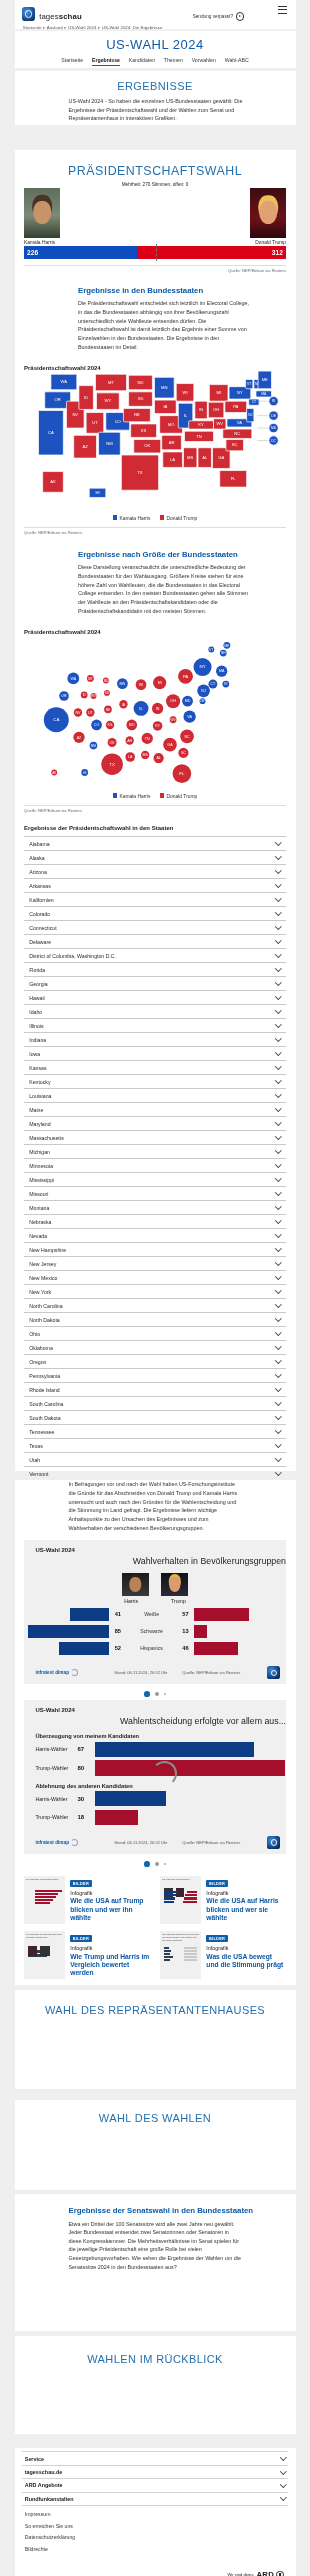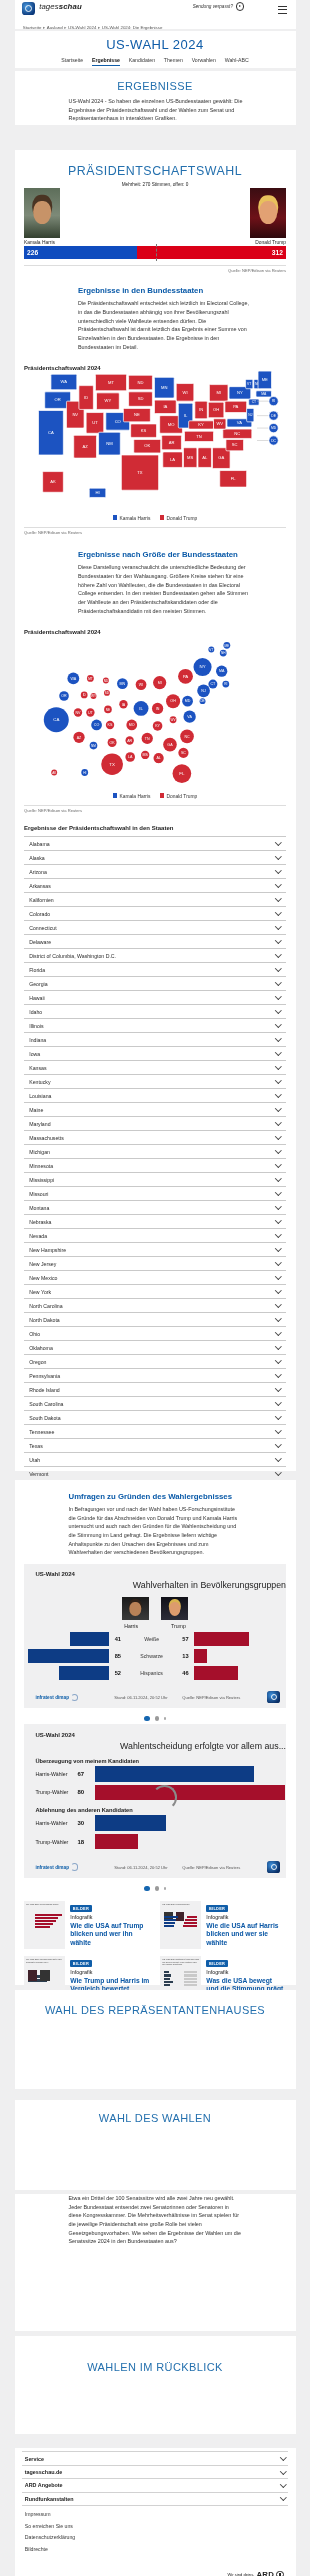--- a/index.html
+++ b/index.html
@@ -2,21 +2,21 @@
 <html style="font-size:8.3px"><head>
 <meta charset="utf-8">
 <style>
   html,body{margin:0;padding:0;}
   body{width:310px;background:#efeff0;font-family:"Liberation Sans",sans-serif;color:#333;}
   .page{width:310px;overflow:hidden;}
   .card{width:281px;margin:0 auto;background:#fff;box-sizing:border-box;position:relative;}
   .inner{width:262px;margin:0 auto;}
   
   .hdr{height:29px;margin-bottom:2.1px;}
-  .hdr-row{display:flex;align-items:flex-start;height:18.6px;padding:2.1px 7.2px 0 7.2px;font-style:italic;}
+  .hdr-row{display:flex;align-items:flex-end;height:18.6px;padding:2.1px 7.2px 0 7.2px;}
   .logo-sq{width:13.4px;height:13.4px;border-radius:3.1px;background:radial-gradient(circle at 35% 35%,#4a9ae0,#0d3a7c 75%);position:relative;flex:0 0 auto;}
   .logo-sq:after{content:"";position:absolute;left:3.1px;top:3.1px;width:7.2px;height:7.2px;border:1px solid #fff;border-radius:50%;box-sizing:border-box;opacity:.9;}
   .brand{font-size:7.8px;color:#1d1d1d;margin-left:4.1px;letter-spacing:0.1px;}
   .brand b{font-weight:700;}
   .sendung{margin-left:auto;margin-right:44px;font-size:4.7px;color:#333;display:flex;align-items:center;gap:2.6px;}
   .play{width:6.7px;height:6.7px;border:0.7px solid #333;border-radius:50%;position:relative;}
   .play:after{content:"";position:absolute;left:2.3px;top:1.6px;border-left:2.6px solid #333;border-top:1.8px solid transparent;border-bottom:1.8px solid transparent;}
   .burger{position:absolute;right:8.3px;top:6.2px;width:9.3px;height:6.2px;border-top:1px solid #333;border-bottom:1px solid #333;}
   .burger:after{content:"";display:block;margin-top:1.6px;border-top:1px solid #333;}
   .crumbs{font-size:4.4px;color:#555;padding:4.1px 0 0 8.3px;}
@@ -108,21 +108,21 @@
   .badge{display:inline-block;background:#105ea9;color:#fff;font-size:3.9px;font-weight:700;padding:1px 2.6px;border-radius:1px;letter-spacing:0.3px;}
   .kicker2{font-size:5.4px;color:#222;margin-top:2.6px;}
   .tsr-title{font-size:6.7px;font-weight:700;color:#0a57a5;line-height:1.25;margin-top:1.6px;}
   
   .house-card{height:99px;margin-bottom:11.4px;}
   .house-card .sec-head{padding-top:14.5px;}
   .senate-card{height:90px;margin-bottom:4.1px;}
   .senate-card .sec-head{padding-top:12.4px;}
   .sres-card{height:137px;margin-bottom:5.2px;}
   .rueck-card{height:98px;margin-bottom:14px;}
-  .rueck-card .sec-head{padding-top:25px;}
+  .rueck-card .sec-head{padding-top:17px;}
   
   .footer-card{height:138px;padding-top:3.1px;}
   .f-acc{border-top:0.5px solid #d2d2d2;margin:0 7.2px;}
   .f-row{height:12.4px;border-bottom:0.5px solid #d2d2d2;display:flex;align-items:center;justify-content:space-between;font-size:5.4px;font-weight:700;color:#1d1d1d;padding:0 3.1px;}
   .f-links{margin:5.2px 0 0 10.3px;}
   .f-link{font-size:5.2px;color:#3a3a3a;margin-bottom:5.7px;}
   .ard-wordmark{position:absolute;right:11.4px;bottom:7.2px;display:flex;align-items:center;gap:2.1px;font-size:4.1px;color:#222;}
   .ard-wordmark b{font-size:7.8px;letter-spacing:0.3px;}
   .ard-wordmark .circ{width:7.8px;height:7.8px;border:1px solid #222;border-radius:50%;box-sizing:border-box;position:relative;}
   .ard-wordmark .circ:after{content:"";position:absolute;left:2.1px;top:1px;width:1.6px;height:3.6px;background:#222;}
@@ -616,21 +616,20 @@
           </div>
           <div class="acc-row">
             <span>Wyoming</span>
             <span class="chev"></span>
           </div>
         </div>
     </div>
   </div>
 
   <div class="card umf-card">
-    <div class="subhead" style="margin-top:0;padding-top:11.4px">Umfragen zu Gründen des Wahlergebnisses</div>
     <div class="para">In Befragungen vor und nach der Wahl haben US-Forschungsinstitute die Gründe für das Abschneiden von Donald Trump und Kamala Harris untersucht und auch nach den Gründen für die Wahlentscheidung und die Stimmung im Land gefragt. Die Ergebnisse liefern wichtige Anhaltspunkte zu den Ursachen des Ergebnisses und zum Wahlverhalten der verschiedenen Bevölkerungsgruppen.</div>
 
     <div class="chart-card">
       <div class="cc-kicker">US-Wahl 2024</div>
       <div class="cc-title">Wahlverhalten in Bevölkerungsgruppen</div>
       <div class="demo-photos">
         <div class="mini-photo h">
             <div class="face"></div>
           </div>
         <div class="mini-photo t">
@@ -829,20 +828,21 @@
 
   <div class="card house-card">
     <div class="sec-head">WAHL DES REPRÄSENTANTENHAUSES</div>
   </div>
 
   <div class="card senate-card">
     <div class="sec-head">WAHL DES WAHLEN</div>
   </div>
 
   <div class="card sres-card">
+    <div class="subhead" style="margin-top:0;padding-top:12.4px">Ergebnisse der Senatswahl in den Bundesstaaten</div>
     <div class="para">Etwa ein Drittel der 100 Senatssitze wird alle zwei Jahre neu gewählt. Jeder Bundesstaat entsendet zwei Senatorinnen oder Senatoren in diese Kongresskammer. Die Mehrheitsverhältnisse im Senat spielen für die jeweilige Präsidentschaft eine große Rolle bei vielen Gesetzgebungsvorhaben. Wie sehen die Ergebnisse der Wahlen um die Senatssitze 2024 in den Bundesstaaten aus?</div>
   </div>
 
   <div class="card rueck-card">
     <div class="sec-head">WAHLEN IM RÜCKBLICK</div>
   </div>
 
   <div class="card footer-card">
     <div class="f-acc" id="footAcc">
         <div class="f-row">

